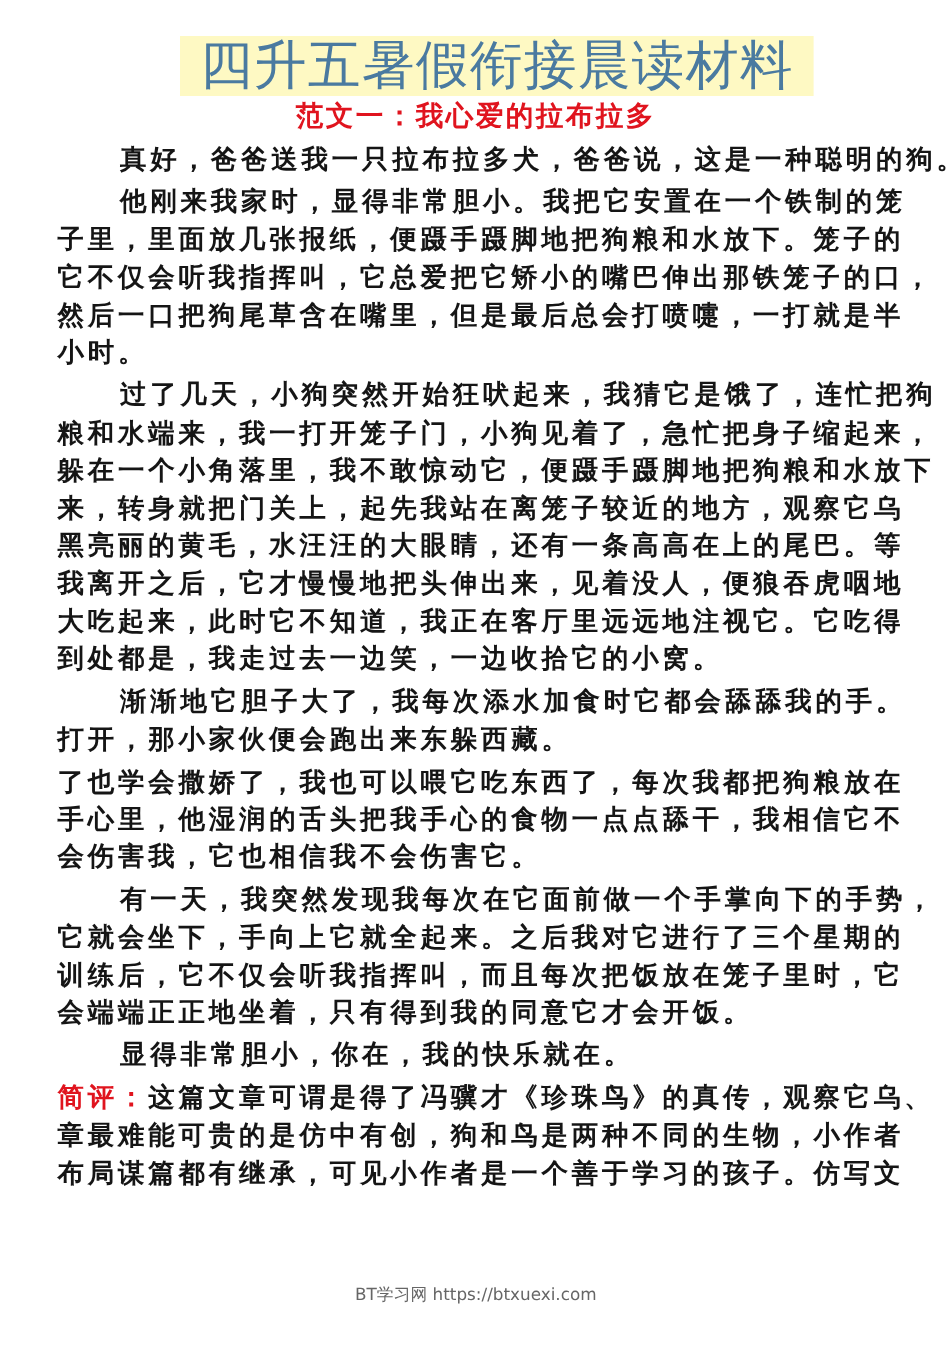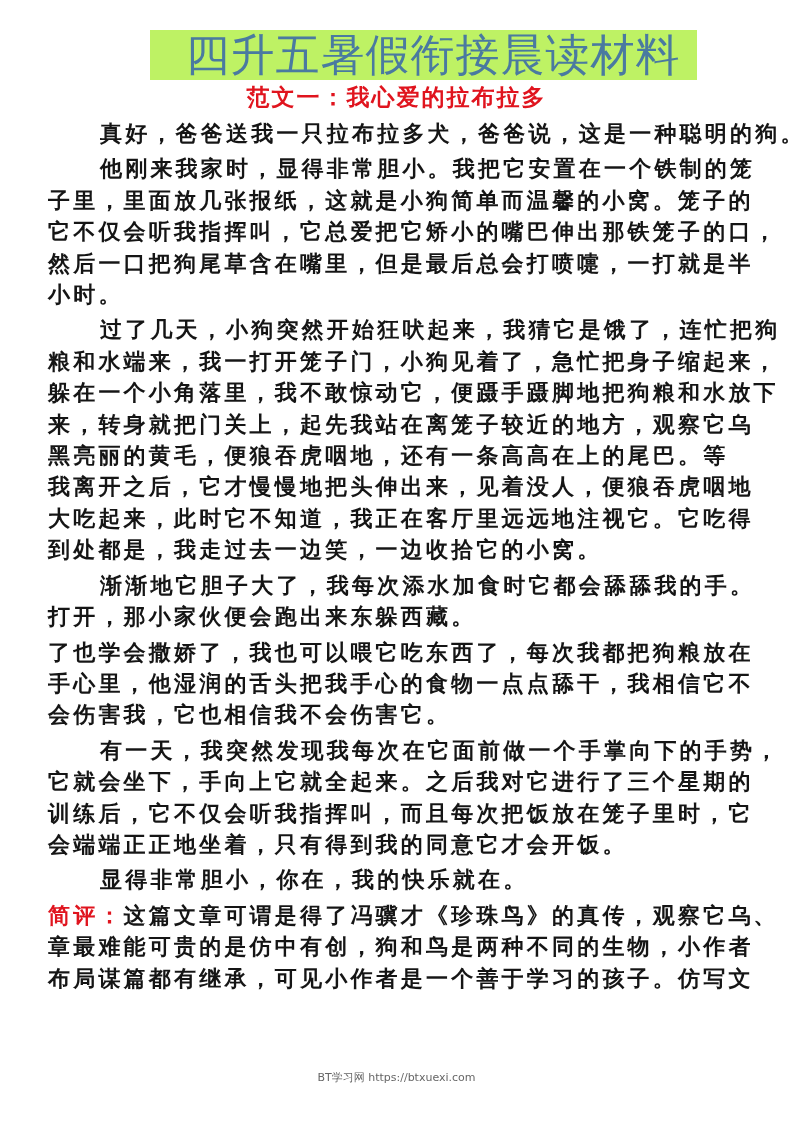--- a/index.html
+++ b/index.html
@@ -1,57 +1,57 @@
 <!DOCTYPE html>
 <html><head>
   <meta charset="utf-8">
   <style>
     html, body { margin: 0; padding: 0; background: #ffffff; }
     body { width: 793px; height: 1122px; position: relative; overflow: hidden;
            font-family: "DejaVu Serif", "Liberation Serif", serif; color: #111111; }
     .title-wrap { position: absolute; left: 150px; top: 30px; width: 528px; height: 50px;
-                  background: #bef264; display: flex; align-items: center; justify-content: center; padding-left: 19px; }
+                  background: #fef9c3; display: flex; align-items: center; justify-content: center; }
     .title { font-family: "DejaVu Serif", serif; font-size: 44px; line-height: 50px;
              color: #4a7aa0; letter-spacing: 1px; white-space: nowrap; font-weight: normal; }
     .subtitle { position: absolute; left: 0; width: 793px; top: 82px; text-align: center;
                 font-size: 23px; line-height: 30px; color: #e0141e; font-weight: bold; letter-spacing: 2px; }
     .body { position: absolute; left: 48px; top: 118px; width: 745px; }
     .para { margin: 0 0 4px 0; }
     .line { display: block; font-size: 22px; line-height: 31.4px; white-space: nowrap;
             letter-spacing: 3.2px; font-weight: bold; color: #151515; }
     .line.indent { padding-left: 52px; }
     .comment-label { color: #e0141e; }
     .footer { position: absolute; left: 0; width: 793px; top: 1070px; text-align: center;
-              font-family: "DejaVu Sans", sans-serif; font-size: 11px; color: #666666; }
+              font-family: "DejaVu Sans", sans-serif; font-size: 14px; color: #666666; }
   </style>
 </head>
 <body>
 
 <div class="title-wrap">
   <div class="title">四升五暑假衔接晨读材料</div>
 </div>
 <div class="subtitle">范文一：我心爱的拉布拉多</div>
 
 <div class="body">
   <div class="para">
     <span class="line indent">真好，爸爸送我一只拉布拉多犬，爸爸说，这是一种聪明的狗。</span>
   </div>
   <div class="para">
     <span class="line indent">他刚来我家时，显得非常胆小。我把它安置在一个铁制的笼</span>
-    <span class="line">子里，里面放几张报纸，这就是小狗简单而温馨的小窝。笼子的</span>
+    <span class="line">子里，里面放几张报纸，便蹑手蹑脚地把狗粮和水放下。笼子的</span>
     <span class="line">它不仅会听我指挥叫，它总爱把它矫小的嘴巴伸出那铁笼子的口，</span>
     <span class="line">然后一口把狗尾草含在嘴里，但是最后总会打喷嚏，一打就是半</span>
     <span class="line">小时。</span>
   </div>
   <div class="para">
     <span class="line indent">过了几天，小狗突然开始狂吠起来，我猜它是饿了，连忙把狗</span>
     <span class="line">粮和水端来，我一打开笼子门，小狗见着了，急忙把身子缩起来，</span>
     <span class="line">躲在一个小角落里，我不敢惊动它，便蹑手蹑脚地把狗粮和水放下</span>
     <span class="line">来，转身就把门关上，起先我站在离笼子较近的地方，观察它乌</span>
-    <span class="line">黑亮丽的黄毛，便狼吞虎咽地，还有一条高高在上的尾巴。等</span>
+    <span class="line">黑亮丽的黄毛，水汪汪的大眼睛，还有一条高高在上的尾巴。等</span>
     <span class="line">我离开之后，它才慢慢地把头伸出来，见着没人，便狼吞虎咽地</span>
     <span class="line">大吃起来，此时它不知道，我正在客厅里远远地注视它。它吃得</span>
     <span class="line">到处都是，我走过去一边笑，一边收拾它的小窝。</span>
   </div>
   <div class="para">
     <span class="line indent">渐渐地它胆子大了，我每次添水加食时它都会舔舔我的手。</span>
     <span class="line">打开，那小家伙便会跑出来东躲西藏。</span>
   </div>
   <div class="para">
     <span class="line">了也学会撒娇了，我也可以喂它吃东西了，每次我都把狗粮放在</span>

